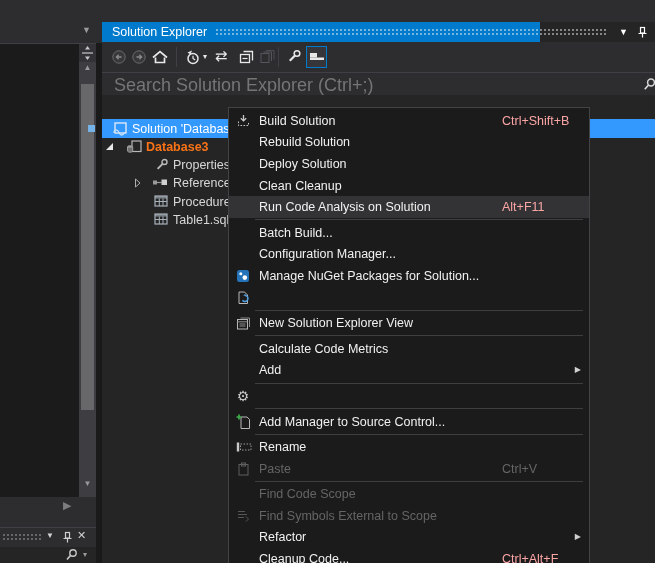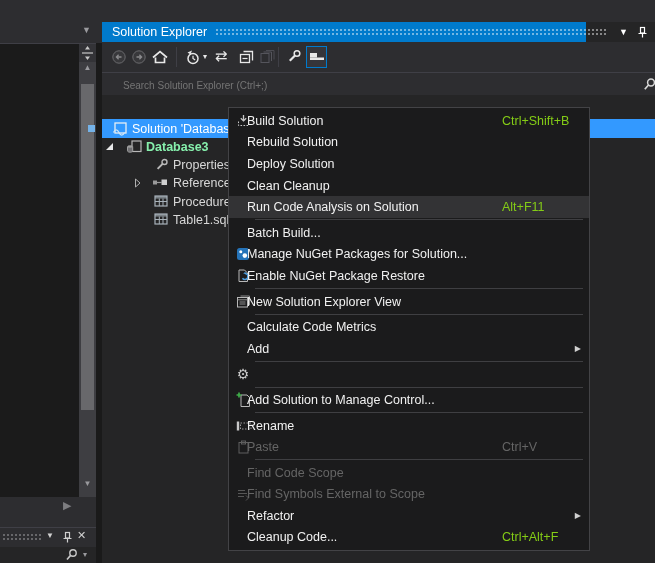--- a/index.html
+++ b/index.html
@@ -29,54 +29,54 @@
      background-image:radial-gradient(rgba(255,255,255,.28) 1px,transparent 1.3px);background-size:4px 4px;}
   .bl-caret{left:46px;top:4px;color:#d0d0d0;font-size:8px;}
   .bl-pin{left:62px;top:3px;}
   .bl-close{left:77px;top:2px;color:#d0d0d0;font-size:11px;}
   .bl-search{left:0;top:547px;width:96px;height:16px;background:#252526;}
   .bl-mag{left:64px;top:1px;}
   .bl-mag-caret{left:83px;top:4px;color:#9a9a9e;font-size:8px;}
 
   
   .panel{left:102px;top:22px;width:553px;height:541px;background:#252526;}
-  .titlebar{left:0;top:0;width:484px;height:20px;background:#007acc;color:#ffffff;}
+  .titlebar{left:0;top:0;width:438px;height:20px;background:#007acc;color:#ffffff;}
   .title-label{left:10px;top:3px;font-size:12.5px;}
   .title-dots{left:113px;top:6px;width:393px;height:9px;
      background-image:radial-gradient(rgba(255,255,255,.45) 1px,transparent 1.3px);background-size:4px 4px;}
   .tb-caret{left:517px;top:6px;color:#ffffff;font-size:9px;}
   .tb-pin{left:535px;top:4px;}
 
   .toolbar{left:0;top:20px;width:553px;height:30px;background:#2d2d30;}
   .tbi{position:absolute;top:7px;}
   .tb-sep{position:absolute;top:5px;width:1px;height:20px;background:#3f3f46;}
   .preview-btn{position:absolute;left:204px;top:4px;width:21px;height:22px;border:1px solid #007acc;
      background:#35353a;box-sizing:border-box;display:flex;align-items:center;justify-content:center;}
 
   .searchbar{left:0;top:50px;width:553px;height:23px;background:#2d2d30;border-top:1px solid #3f3f46;box-sizing:border-box;}
-  .searchbar input{position:absolute;left:19px;top:2px;width:500px;height:18px;background:transparent;border:none;outline:none;
-     color:#f9a8d4;font-size:10px;font-family:"Liberation Sans",sans-serif;}
+  .searchbar input{position:absolute;left:10px;top:2px;width:500px;height:18px;background:transparent;border:none;outline:none;
+     color:#f9a8d4;font-size:18px;font-family:"Liberation Sans",sans-serif;}
   .search-mag{position:absolute;left:540px;top:4px;}
 
   .tree{left:0;top:73px;width:553px;height:468px;background:#252526;}
   .trow{position:absolute;left:0;width:553px;height:19px;display:flex;align-items:center;color:#d8d8d8;font-size:12.5px;}
   .trow.sel{background:#3399ff;color:#ffffff;}
   .trow .ti{position:absolute;}
   .trow .tl{position:absolute;white-space:nowrap;}
-  .bold{font-weight:bold;color:#86efac;}
+  .bold{font-weight:bold;color:#f97316;}
 
   
   .menu{left:228px;top:107px;width:362px;background:#1b1b1c;border:1px solid #434346;
         box-sizing:border-box;padding:2px 0;z-index:50;}
   .mi{position:relative;height:21.6px;display:flex;align-items:center;color:#f1f1f1;font-size:12.5px;}
   .mi.hl{background:#333335;}
   .mi.dis{color:#656565;}
   .mi .ico{position:absolute;left:3px;top:0;width:22px;height:21.6px;display:flex;align-items:center;justify-content:center;}
-  .mi .lbl{position:absolute;left:18px;white-space:nowrap;}
-  .mi .sc{position:absolute;left:273px;color:#84cc16;white-space:nowrap;}
+  .mi .lbl{position:absolute;left:30px;white-space:nowrap;}
+  .mi .sc{position:absolute;left:273px;color:#fca5a5;white-space:nowrap;}
   .mi.dis .sc{color:#656565;}
   .mi .sub{position:absolute;right:8px;color:#d0d0d0;font-size:8px;}
   .msep{height:1px;background:#3f3f42;margin:1.5px 6px 1.5px 26px;}
   .glyph{line-height:1;}
 </style>
 </head>
 <body>
 
 <div class="canvas">
 
@@ -304,38 +304,40 @@
     <div class="mi hl">
       <span class="lbl">Run Code Analysis on Solution</span>
       <span class="sc">Alt+F11</span>
     </div>
     <div class="msep"></div>
 
     <div class="mi">
       <span class="lbl">Batch Build...</span>
     </div>
     <div class="mi">
+      <span class="lbl">Configuration Manager...</span>
+    </div>
+    <div class="mi">
       <span class="ico">
         <svg width="14" height="14">
             <rect x="1" y="1" width="12" height="12" rx="2.5" fill="#2573b8"></rect>
             <circle cx="4.8" cy="4.8" r="1.5" fill="#ffffff"></circle>
             <circle cx="8.8" cy="8.6" r="2.3" fill="#ffffff"></circle>
           </svg>
       </span>
       <span class="lbl">Manage NuGet Packages for Solution...</span>
     </div>
     <div class="mi">
       <span class="ico">
         <svg width="15" height="15">
             <path d="M3 2h5.5l3 3v8.5H3z" fill="none" stroke="#b8b8b8"></path>
             <path d="M9 5.5a3 3 0 1 1-2.5 4.7" fill="none" stroke="#4f9fe0" stroke-width="1.5"></path>
             <path d="M9.5 3.5v2.3H7.2z" fill="#4f9fe0"></path>
           </svg>
       </span>
-      <span class="lbl">Enable NuGet Package Restore</span>
     </div>
     <div class="msep"></div>
 
     <div class="mi">
       <span class="ico">
         <svg width="16" height="15">
             <path d="M5.5 2h9v9" fill="none" stroke="#8f8f8f"></path>
             <rect x="2.5" y="3.5" width="10" height="9.5" fill="none" stroke="#b8b8b8"></rect>
             <path d="M2.5 5.8h10M4.5 8h6M4.5 10h6" stroke="#8f8f8f"></path>
           </svg>
@@ -358,21 +360,21 @@
     </div>
     <div class="msep"></div>
 
     <div class="mi">
       <span class="ico">
         <svg width="15" height="15">
             <path d="M5 3h6l2.5 2.5v9H5z" fill="none" stroke="#b8b8b8"></path>
             <path d="M3 0.5v5M0.5 3h5" stroke="#3fae49" stroke-width="1.7"></path>
           </svg>
       </span>
-      <span class="lbl">Add Solution to Manage Control...</span>
+      <span class="lbl">Add Manager to Source Control...</span>
     </div>
     <div class="msep"></div>
 
     <div class="mi">
       <span class="ico">
         <svg width="17" height="12">
             <path d="M3 1.5v9" stroke="#c8c8c8" stroke-width="2.4"></path>
             <rect x="5.5" y="3" width="10.5" height="6" fill="none" stroke="#9a9a9a" stroke-dasharray="1.5,1.5"></rect>
           </svg>
       </span>

